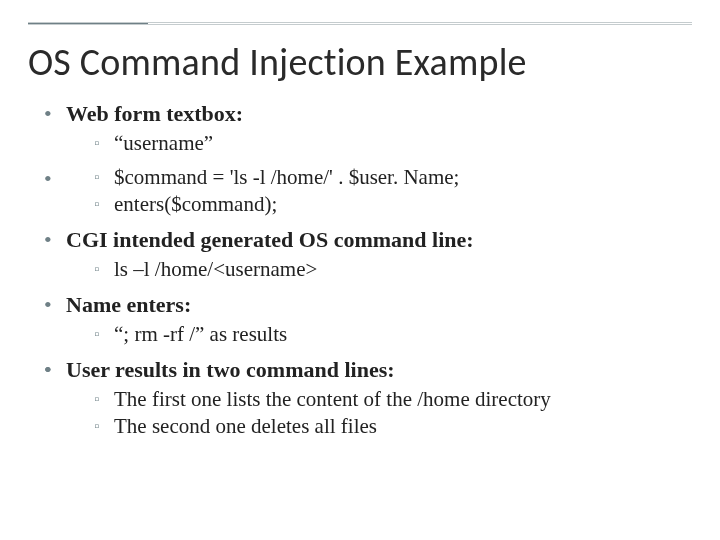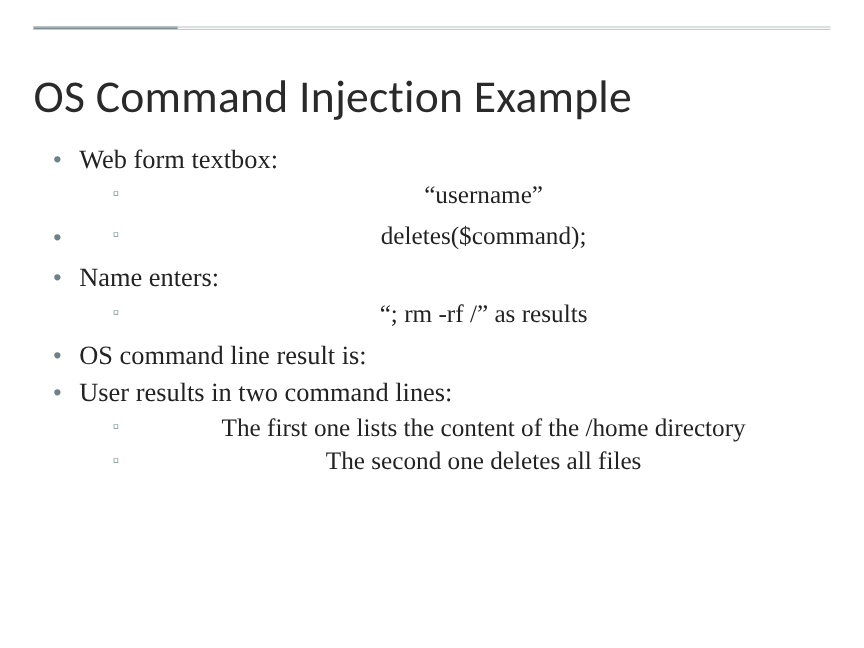--- a/index.html
+++ b/index.html
@@ -10,21 +10,21 @@
     background: #fff;
     font-family: Georgia, "Times New Roman", serif;
     color: #222;
     overflow: hidden;
   }
   .slide {
     position: relative;
     box-sizing: border-box;
     width: 720px;
     height: 540px;
-    padding: 24px 28px 0 28px;
+    padding: 5px 28px 0 28px;
   }
   .top-rule {
     position: absolute;
     left: 28px;
     right: 28px;
     top: 22px;
     height: 3px;
   }
   .top-rule::before {
     content: "";
@@ -77,60 +77,65 @@
     margin: 2px 0 6px 0;
     padding: 0 0 0 28px;
     list-style: none;
     font-size: 21px;
     font-family: Georgia, "Times New Roman", serif;
     font-weight: 400;
   }
   ul.lvl2 > li {
     position: relative;
     padding-left: 20px;
-    text-align: center;
   }
   ul.lvl2 > li::before {
     content: "▫";
     position: absolute;
     left: 0;
     top: 1px;
     color: #7b8c91;
     font-size: 15px;
     line-height: 1.6;
   }
-  .bold { font-weight: 400; }
+  .bold { font-weight: 700; }
 </style>
 </head>
 <body>
 
 <div class="slide">
   <div class="top-rule"></div>
   <h1 class="title">OS Command Injection Example</h1>
 
   <ul class="lvl1">
     <li>
       <span class="bold">Web form textbox:</span>
       <ul class="lvl2">
         <li>“username”</li>
       </ul>
     </li>
     <li>
       <ul class="lvl2">
-        <li>deletes($command);</li>
+        <li>$command = 'ls -l /home/' . $user. Name;</li>
+        <li>enters($command);</li>
+      </ul>
+    </li>
+    <li>
+      <span class="bold">CGI intended generated OS command line:</span>
+      <ul class="lvl2">
+        <li>ls –l /home/&lt;username&gt;</li>
       </ul>
     </li>
     <li>
       <span class="bold">Name enters:</span>
       <ul class="lvl2">
         <li>“; rm -rf /” as results</li>
       </ul>
     </li>
     <li>
-      <span class="bold">OS command line result is:</span>
     </li>
     <li>
       <span class="bold">User results in two command lines:</span>
       <ul class="lvl2">
         <li>The first one lists the content of the /home directory</li>
         <li>The second one deletes  all files</li>
       </ul>
     </li>
   </ul>
 </div>

